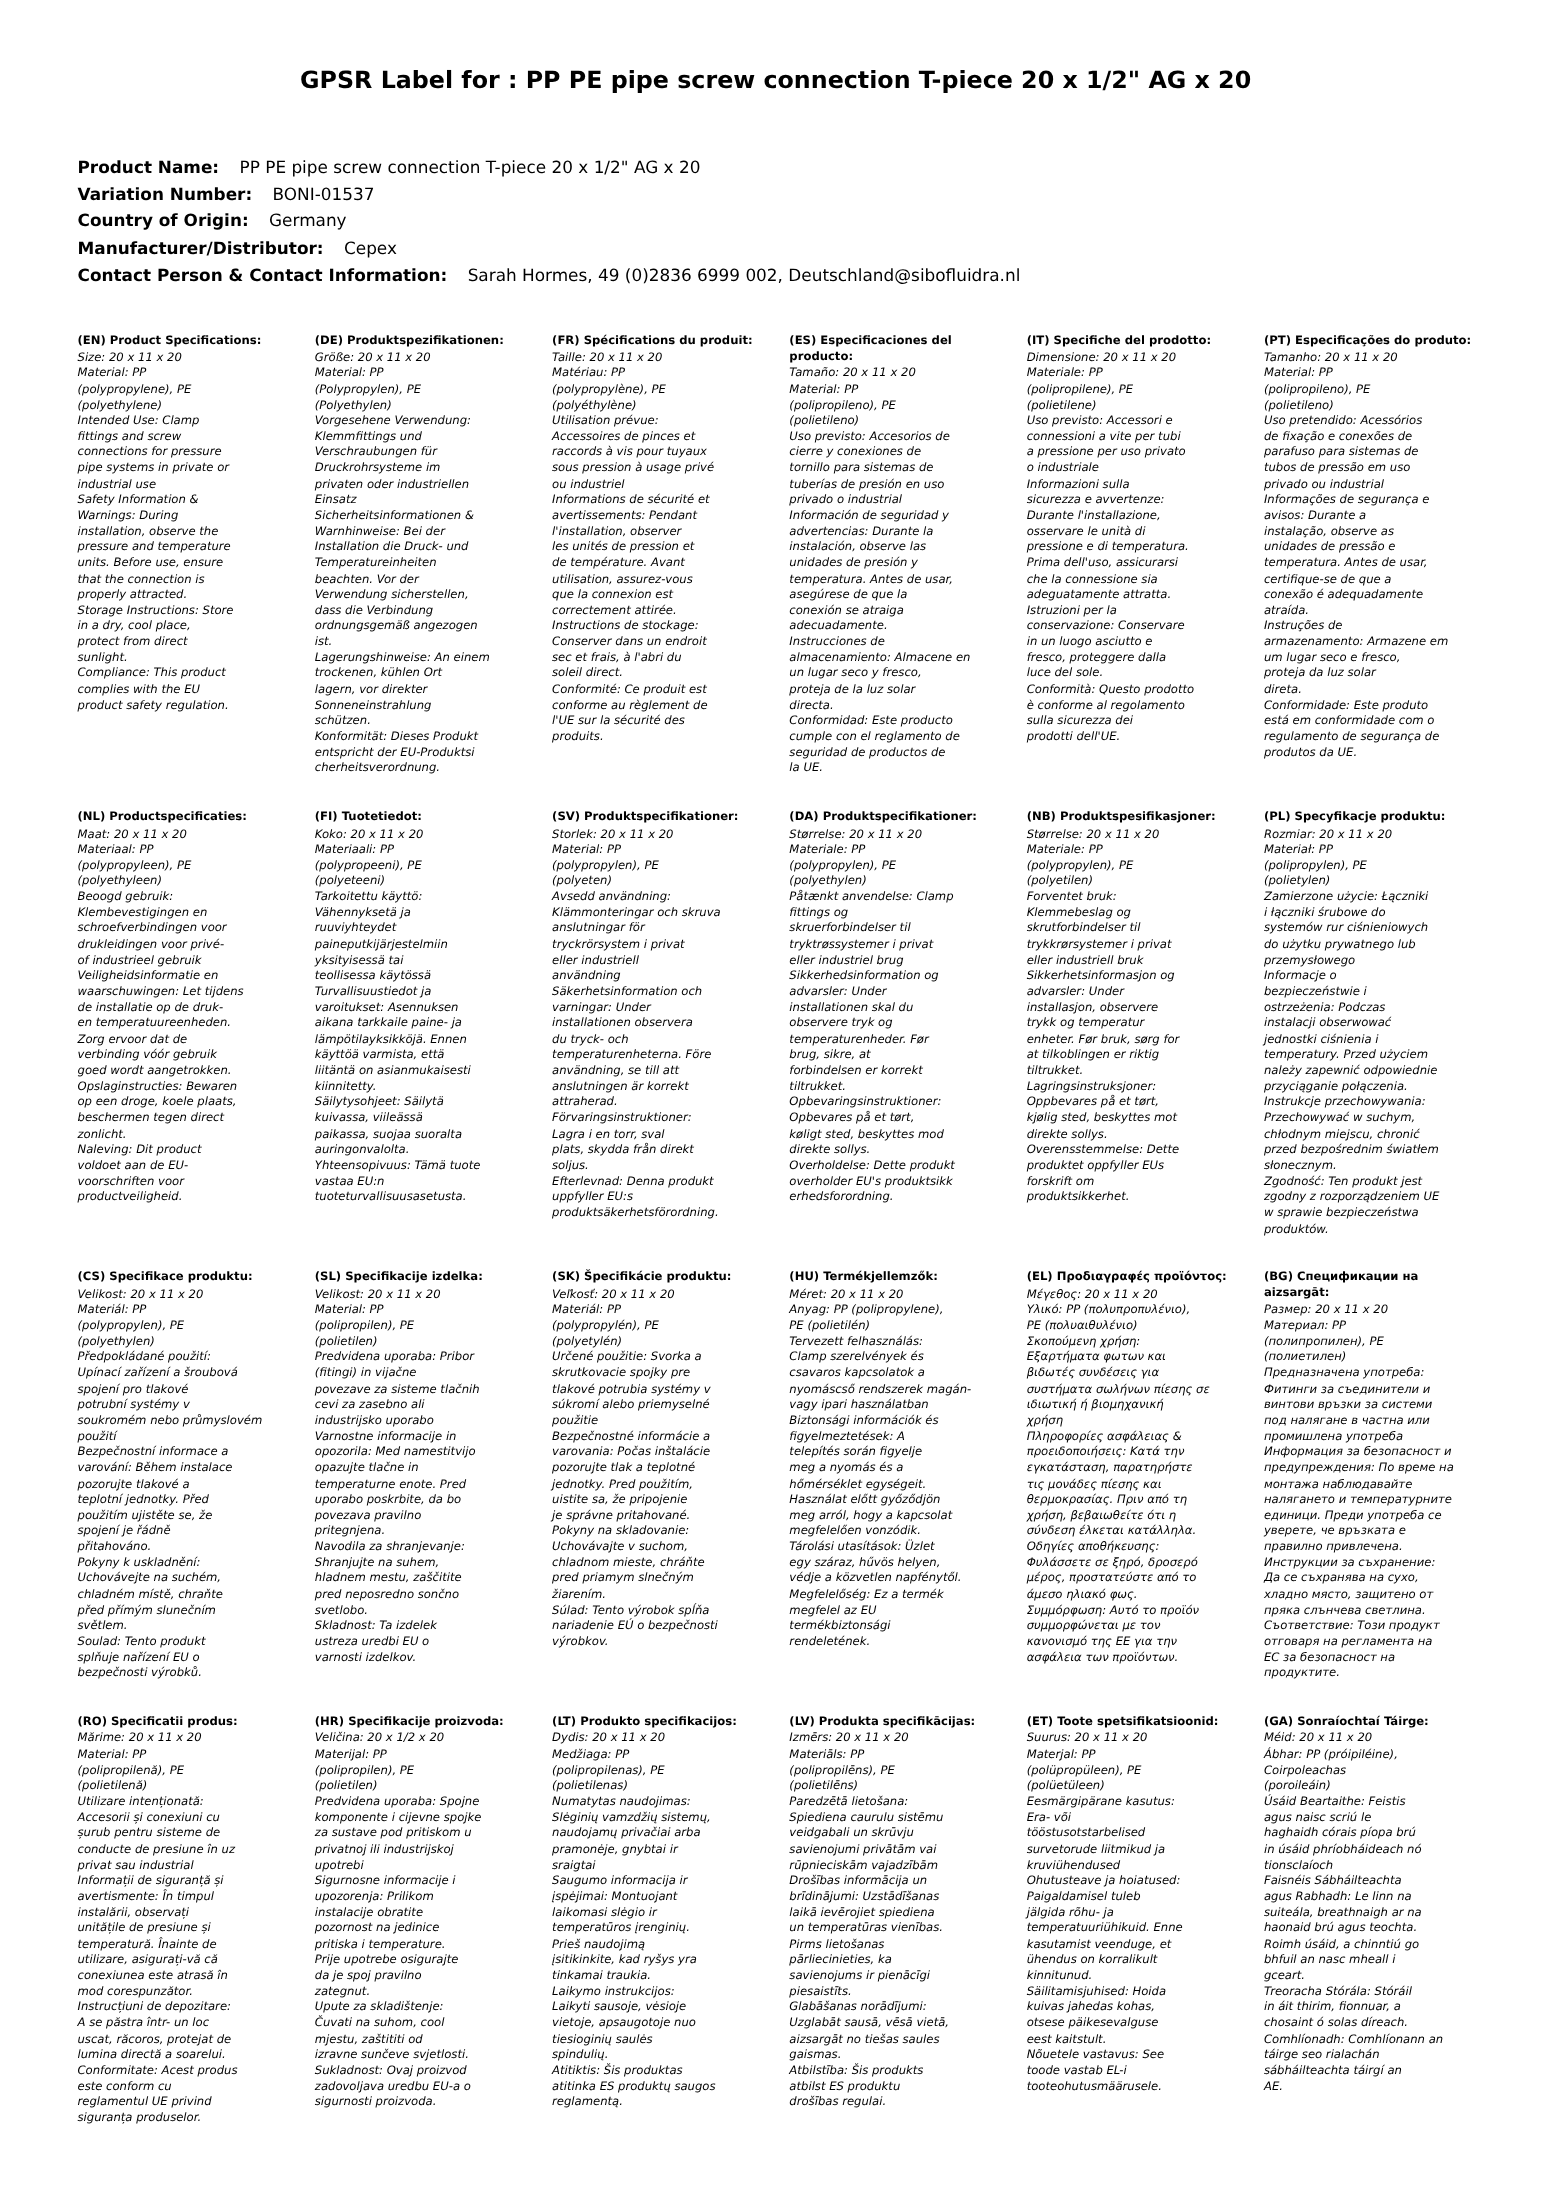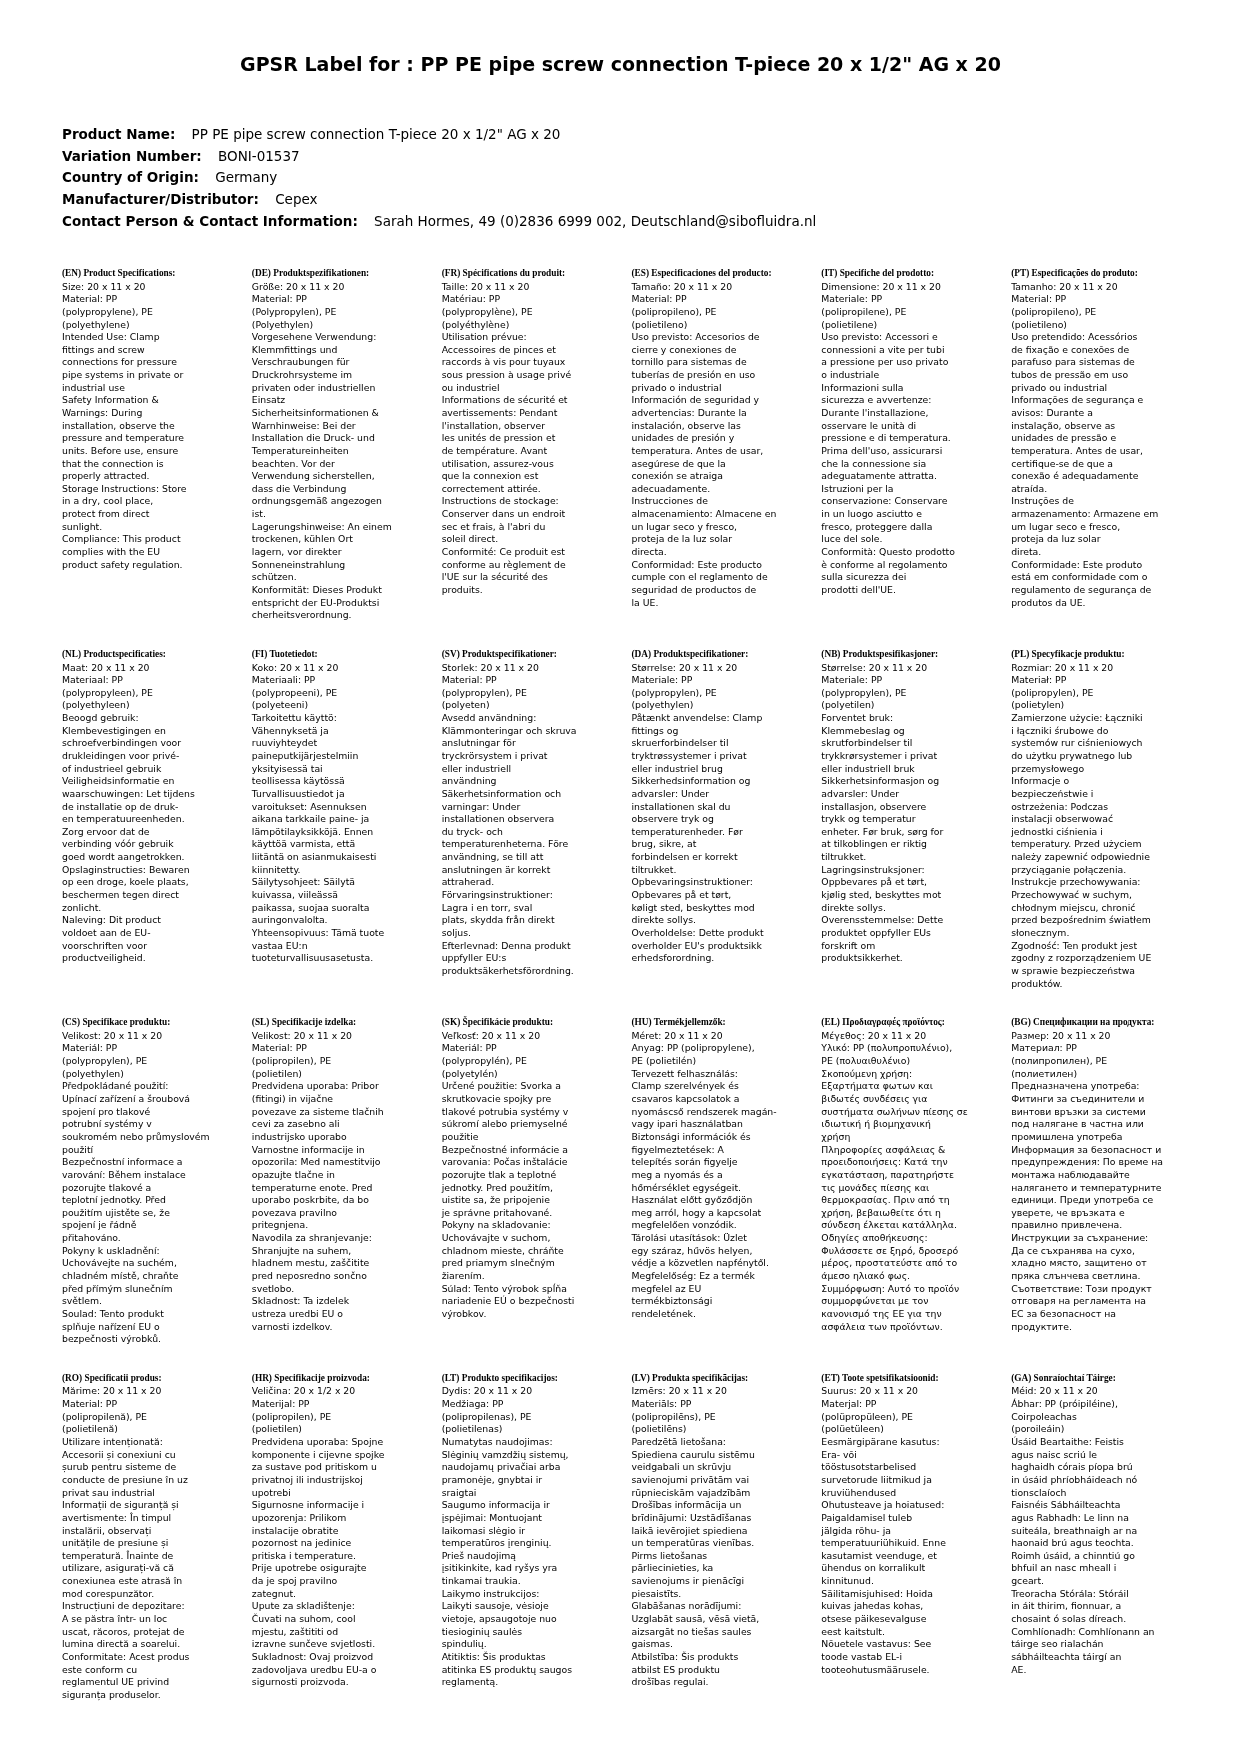--- a/index.html
+++ b/index.html
@@ -53,25 +53,25 @@
   .cell {
     font-size: 9.3px;
     line-height: 1.36;
     padding: 0 0 26px 0;
     word-wrap: break-word;
   }
   .cell-title {
     font-weight: bold;
     display: block;
     margin-bottom: 1px;
-    font-family: Liberation Serif, serif;
   }
   .cell-body {
     display: block;
     white-space: pre-line;
+    font-style: italic;
   }
 </style>
 </head>
 <body>
 
 <div class="page">
 
   <div class="doc-title">GPSR Label for : PP PE pipe screw connection T-piece 20 x 1/2" AG x 20</div>
 
   <div class="meta">
@@ -563,21 +563,21 @@
 Οδηγίες αποθήκευσης:
 Φυλάσσετε σε ξηρό, δροσερό
 μέρος, προστατεύστε από το
 άμεσο ηλιακό φως.
 Συμμόρφωση: Αυτό το προϊόν
 συμμορφώνεται με τον
 κανονισμό της ΕΕ για την
 ασφάλεια των προϊόντων.</span>
     </div>
     <div class="cell">
-      <span class="cell-title">(BG) Спецификации на продукта:</span>
+      <span class="cell-title">(BG) Спецификации на aizsargāt:</span>
       <span class="cell-body">Размер: 20 x 11 x 20
 Материал: PP
 (полипропилен), PE
 (полиетилен)
 Предназначена употреба:
 Фитинги за съединители и
 винтови връзки за системи
 под налягане в частна или
 промишлена употреба
 Информация за безопасност и

